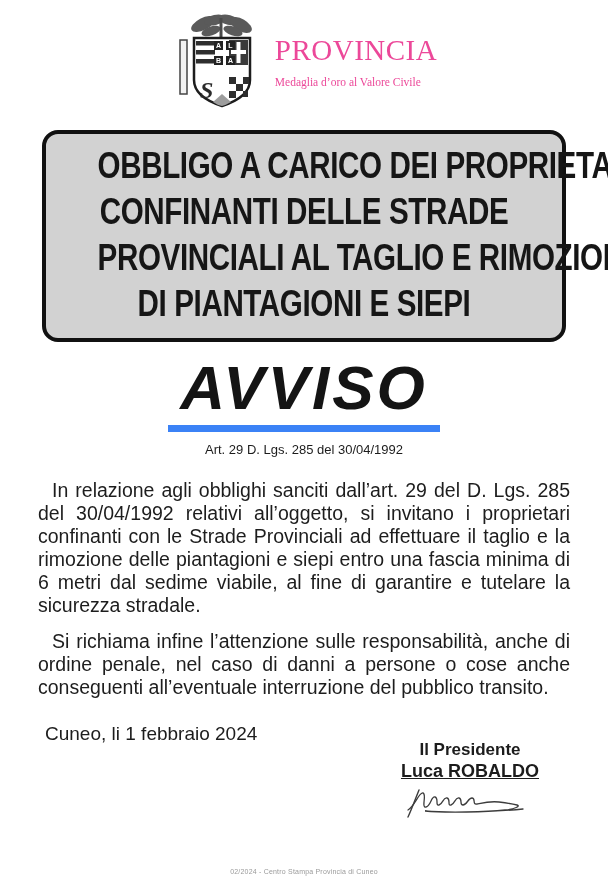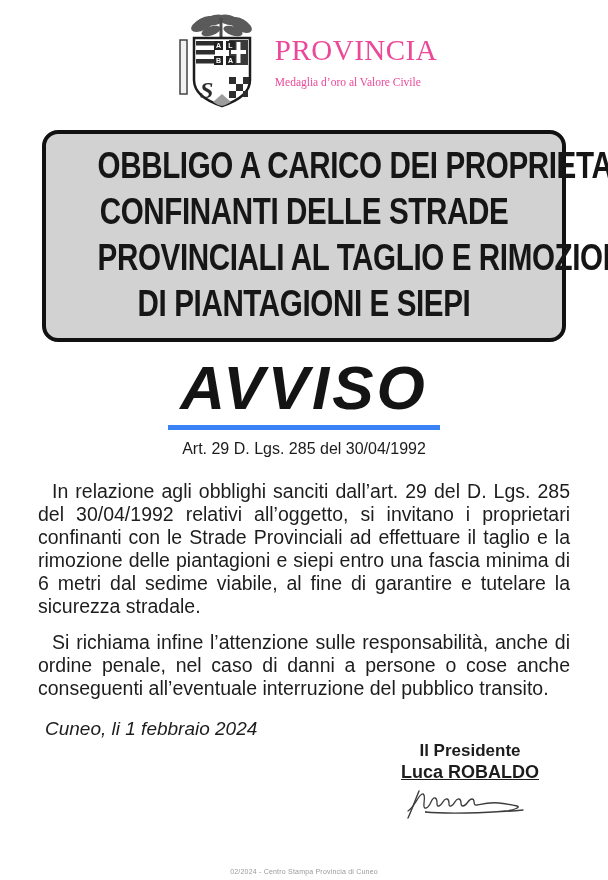--- a/index.html
+++ b/index.html
@@ -71,47 +71,46 @@
   .avviso-wrap { text-align: center; margin-top: 16px; }
   .avviso-heading {
     display: inline-block;
     font-size: 62px;
     line-height: 60px;
     font-weight: 700;
     font-style: italic;
     letter-spacing: 3px;
     color: #141414;
     padding: 0 12px 7px 12px;
-    border-bottom: 5px solid #3b82f6;
+    border-bottom: 7px solid #3b82f6;
   }
   .avviso-sub {
     text-align: center;
-    font-size: 16px;
+    font-size: 13px;
     margin-top: 10px;
     color: #1c1c1c;
   }
 
   
   .body-text { margin: 22px 38px 0 38px; }
   .body-text p {
     margin: 0 0 13px 0;
     font-size: 19.5px;
     line-height: 23px;
     text-align: justify;
     text-indent: 14px;
     color: #1d1d1d;
   }
 
   
   .signoff { position: relative; height: 120px; margin-top: 18px; }
   .dateline {
     position: absolute;
     left: 45px;
-    top: 0;
-    font-style: italic;
+    top: 6px;
     font-size: 19px;
     color: #1d1d1d;
   }
   .signature-block {
     position: absolute;
     right: 48px;
     top: 22px;
     width: 180px;
     text-align: center;
   }

